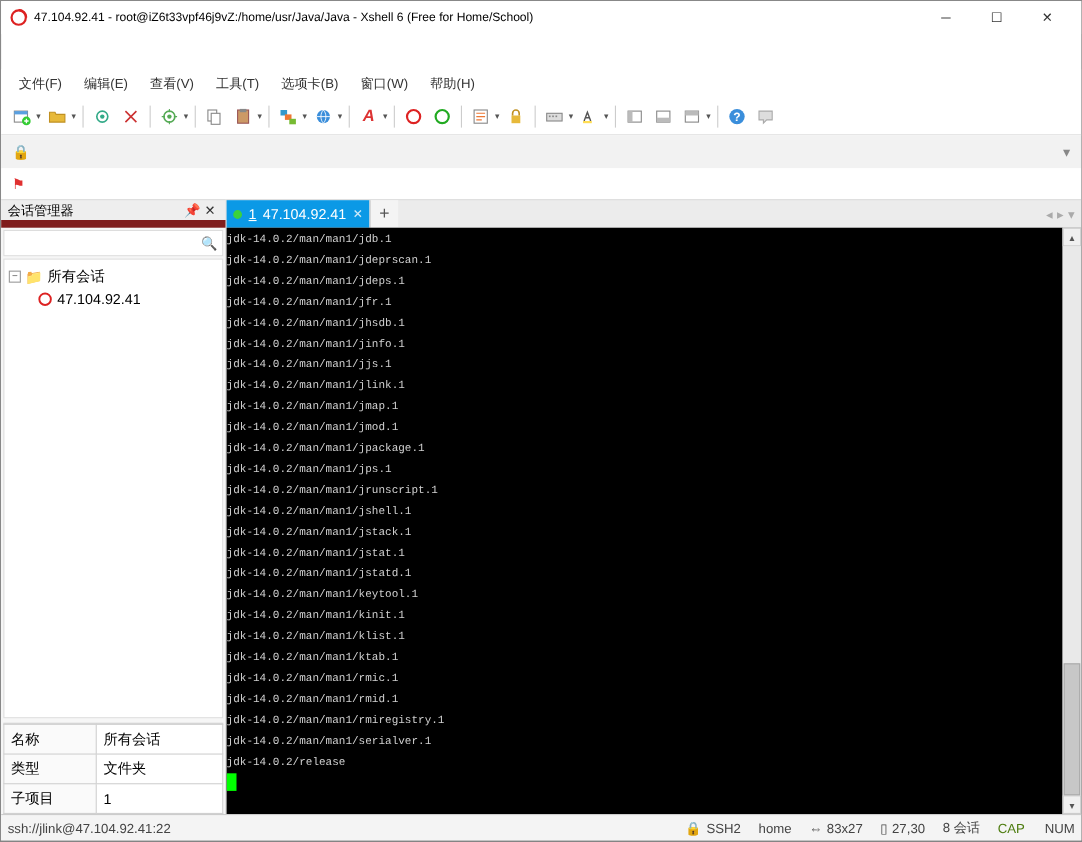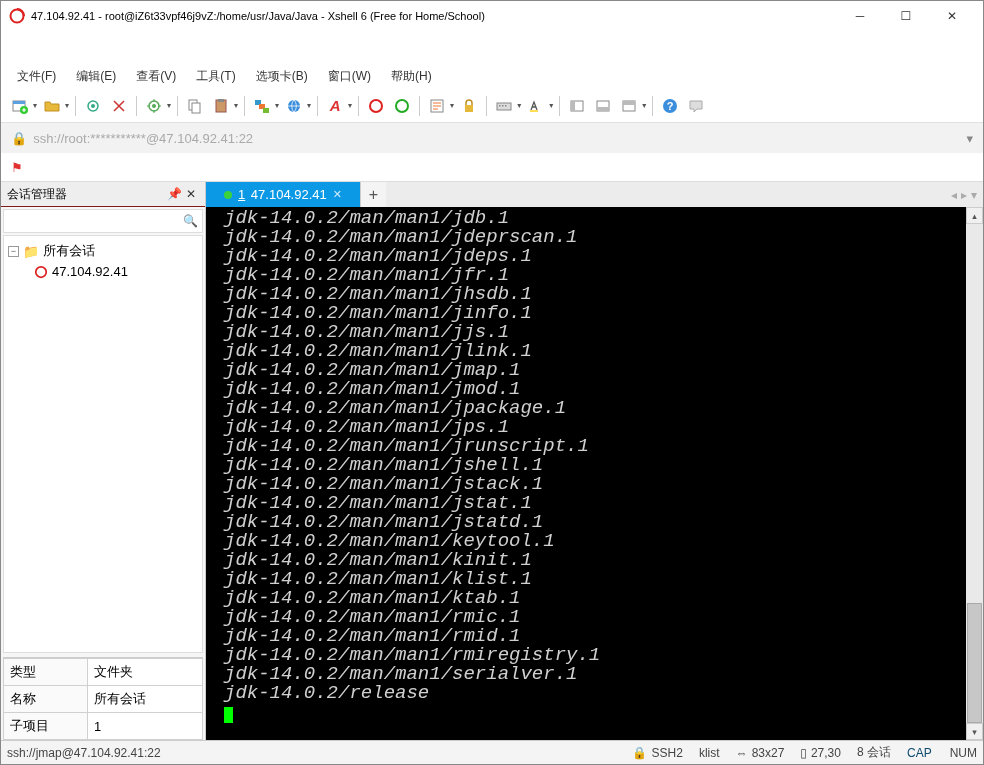--- a/index.html
+++ b/index.html
@@ -14,49 +14,49 @@
 .tb-btn { width: 22px; height: 22px; display: flex; align-items: center; justify-content: center; }
 .tb-sep { width: 1px; height: 20px; background: #ccc; margin: 0 2px; }
 .tb-drop { font-size: 8px; color: #555; margin-left: -2px; }
 .addressbar { height: 30px; background: #f2f2f2; display: flex; align-items: center; padding: 0 10px; color: #aaa; font-size: 13px; }
 .addressbar .lock { margin-right: 6px; color: #d0a030; }
 .addressbar .arrow { margin-left: auto; color: #888; }
 .hintbar { height: 28px; display: flex; align-items: center; padding: 0 10px; font-size: 13px; color: #999; background: #fff; }
 .hintbar .flag { color: #e03030; margin-right: 6px; }
 .main { flex: 1; display: flex; min-height: 0; }
 .sidebar { width: 205px; display: flex; flex-direction: column; border-right: 1px solid #ccc; background: #f6f6f6; }
-.side-header { height: 26px; background: #eeeeee; display: flex; align-items: center; padding: 0 6px; border-top: 1px solid #ddd; border-bottom: 1px solid #7f1d1d; }
+.side-header { height: 26px; background: #eeeeee; display: flex; align-items: center; padding: 0 6px; border-top: 1px solid #ddd; border-bottom: 7px solid #7f1d1d; }
 .side-header .label { flex: 1; font-size: 12px; }
 .side-header .pin, .side-header .close { width: 16px; text-align: center; color: #333; font-size: 12px; }
 .side-search { height: 24px; background: #fff; border: 1px solid #ddd; margin: 2px; display: flex; align-items: center; padding: 0 4px; }
 .side-search input { flex: 1; border: none; outline: none; font-size: 12px; }
 .side-search .mag { color: #bbb; }
 .tree { flex: 1; background: #fff; padding: 4px 2px; font-size: 13px; border: 1px solid #ddd; margin: 0 2px; overflow: auto; }
 .tree-row { display: flex; align-items: center; padding: 2px 2px; gap: 4px; white-space: nowrap; }
 .tree-row.child { padding-left: 28px; }
 .tree-toggle { width: 11px; height: 11px; border: 1px solid #999; display:inline-flex; align-items:center; justify-content:center; font-size: 9px; line-height: 9px; color:#555; background:#fff;}
 .folder-icon { color: #e7b93a; }
 .session-icon { width:14px; height:14px; display:inline-block; }
 .props { border-top: 1px solid #ccc; background: #fff; margin: 4px 2px 0 2px; }
 .props table { width: 100%; border-collapse: collapse; font-size: 13px; }
 .props td { border: 1px solid #d0d0d0; padding: 4px 6px; }
 .props td:first-child { width: 84px; background: #fafafa; }
 .content { flex: 1; display: flex; flex-direction: column; min-width: 0; }
 .tabstrip { height: 26px; background: #ececec; display: flex; align-items: stretch; border-top: 1px solid #ddd; }
-.tab { display: flex; align-items: center; padding: 0 18px; gap: 6px; font-size: 13px; }
+.tab { display: flex; align-items: center; padding: 0 6px; gap: 6px; font-size: 13px; }
 .tab.active { background: #0b99e6; color: #fff; }
 .tab .dot { width: 8px; height: 8px; border-radius: 50%; background: #3cd23c; }
 .tab .label { font-weight: 500; }
 .tab .num { text-decoration: underline; margin-right:2px;}
 .tab .close { font-size: 11px; opacity: .8; }
 .newtab { width: 26px; display: flex; align-items: center; justify-content: center; border-left: 1px solid #ccc; font-size: 16px; color: #555; background:#f4f4f4; }
 .tabstrip .spacer { flex: 1; }
 .tabstrip .nav { display: flex; align-items: center; gap: 4px; padding: 0 6px; color: #aaa; }
 .terminal-wrap { flex: 1; display: flex; background: #000; min-height: 0; }
-.terminal { flex: 1; font-family: "Consolas", "Courier New", monospace; color: #d0d0d0; font-size: 19px; line-height: 19px; padding: 2px 18px; white-space: pre; overflow: hidden; font-style: italic; }
+.terminal { flex: 1; font-family: "Consolas", "Courier New", monospace; color: #d0d0d0; font-size: 10px; line-height: 19px; padding: 2px 0; white-space: pre; overflow: hidden; }
 .term-scroll { width: 17px; background: #f0f0f0; display: flex; flex-direction: column; }
 .term-scroll .btn { height: 17px; background: #f0f0f0; border: 1px solid #ccc; display:flex; align-items:center; justify-content:center; font-size:9px; color:#555;}
 .term-scroll .track { flex: 1; background: #e9e9e9; position: relative; }
 .term-scroll .thumb { position: absolute; left: 1px; right: 1px; bottom: 0; height: 120px; background: #c7c7c7; border: 1px solid #aaa; }
 .prompt { color: #d0d0d0; }
 .cursor { display: inline-block; width: 9px; height: 16px; background: #00ff00; vertical-align: text-bottom; }
 .statusbar { height: 24px; background: #f4f4f4; border-top: 1px solid #ccc; display: flex; align-items: center; font-size: 12px; color: #444; padding: 0 6px; gap: 16px; }
 .statusbar .field { display: flex; align-items: center; gap: 4px; }
 .statusbar .spacer { flex: 1; }
 .statusbar .lockic { color: #d0a030; }
@@ -231,21 +231,20 @@
     </span>
   <span class="tb-btn">
       <svg width="16" height="16">
         <path d="M2 3h12v8H9l-3 3v-3H2z" fill="#ddd" stroke="#aaa"></path>
       </svg>
     </span>
 </div>
 
 <div class="addressbar">
   <span class="lock">🔒</span>
-  <span>ssh://root:***********@47.104.92.41:22</span>
   <span class="arrow">▾</span>
 </div>
 
 <div class="hintbar">
   <span class="flag">⚑</span>
 </div>
 
 <div class="main">
 
   <div class="sidebar">
@@ -268,26 +267,26 @@
         <span class="session-icon"><svg viewBox="0 0 16 16">
               <circle cx="8" cy="8" r="6" fill="none" stroke="#d22" stroke-width="2"></circle>
             </svg></span>
         <span>47.104.92.41</span>
       </div>
     </div>
     <div class="props">
       <table>
         <tbody>
             <tr>
+              <td>名称</td>
+              <td>所有会话</td>
+            </tr>
+        <tr>
               <td>类型</td>
               <td>文件夹</td>
-            </tr>
-        <tr>
-              <td>名称</td>
-              <td>所有会话</td>
             </tr>
         <tr>
               <td>子项目</td>
               <td>1</td>
             </tr>
       </tbody>
         </table>
     </div>
   </div>
 
@@ -340,35 +339,35 @@
         <div class="track">
             <div class="thumb"></div>
           </div>
         <div class="btn">▾</div>
       </div>
     </div>
   </div>
 </div>
 
 <div class="statusbar">
-  <span class="field">ssh://jmap@47.104.92.41:22</span>
+  <span class="field">ssh://jlink@47.104.92.41:22</span>
   <span class="spacer"></span>
   <span class="field">
       <span class="lockic">🔒</span>
       <span>SSH2</span>
     </span>
-  <span class="field">klist</span>
+  <span class="field">home</span>
   <span class="field">
       <span>⇔</span> 
       <span>83x27</span>
     </span>
   <span class="field">
       <span>▯</span> 
       <span>27,30</span>
     </span>
   <span class="field">8 会话</span>
   <span class="right-group">
-    <span style="color:#0c4a6e;">CAP</span>
+    <span style="color:#4d7c0f;">CAP</span>
     <span>NUM</span>
   </span>
 </div>
 
 <div class="watermark"></div>
 
 </body></html>

